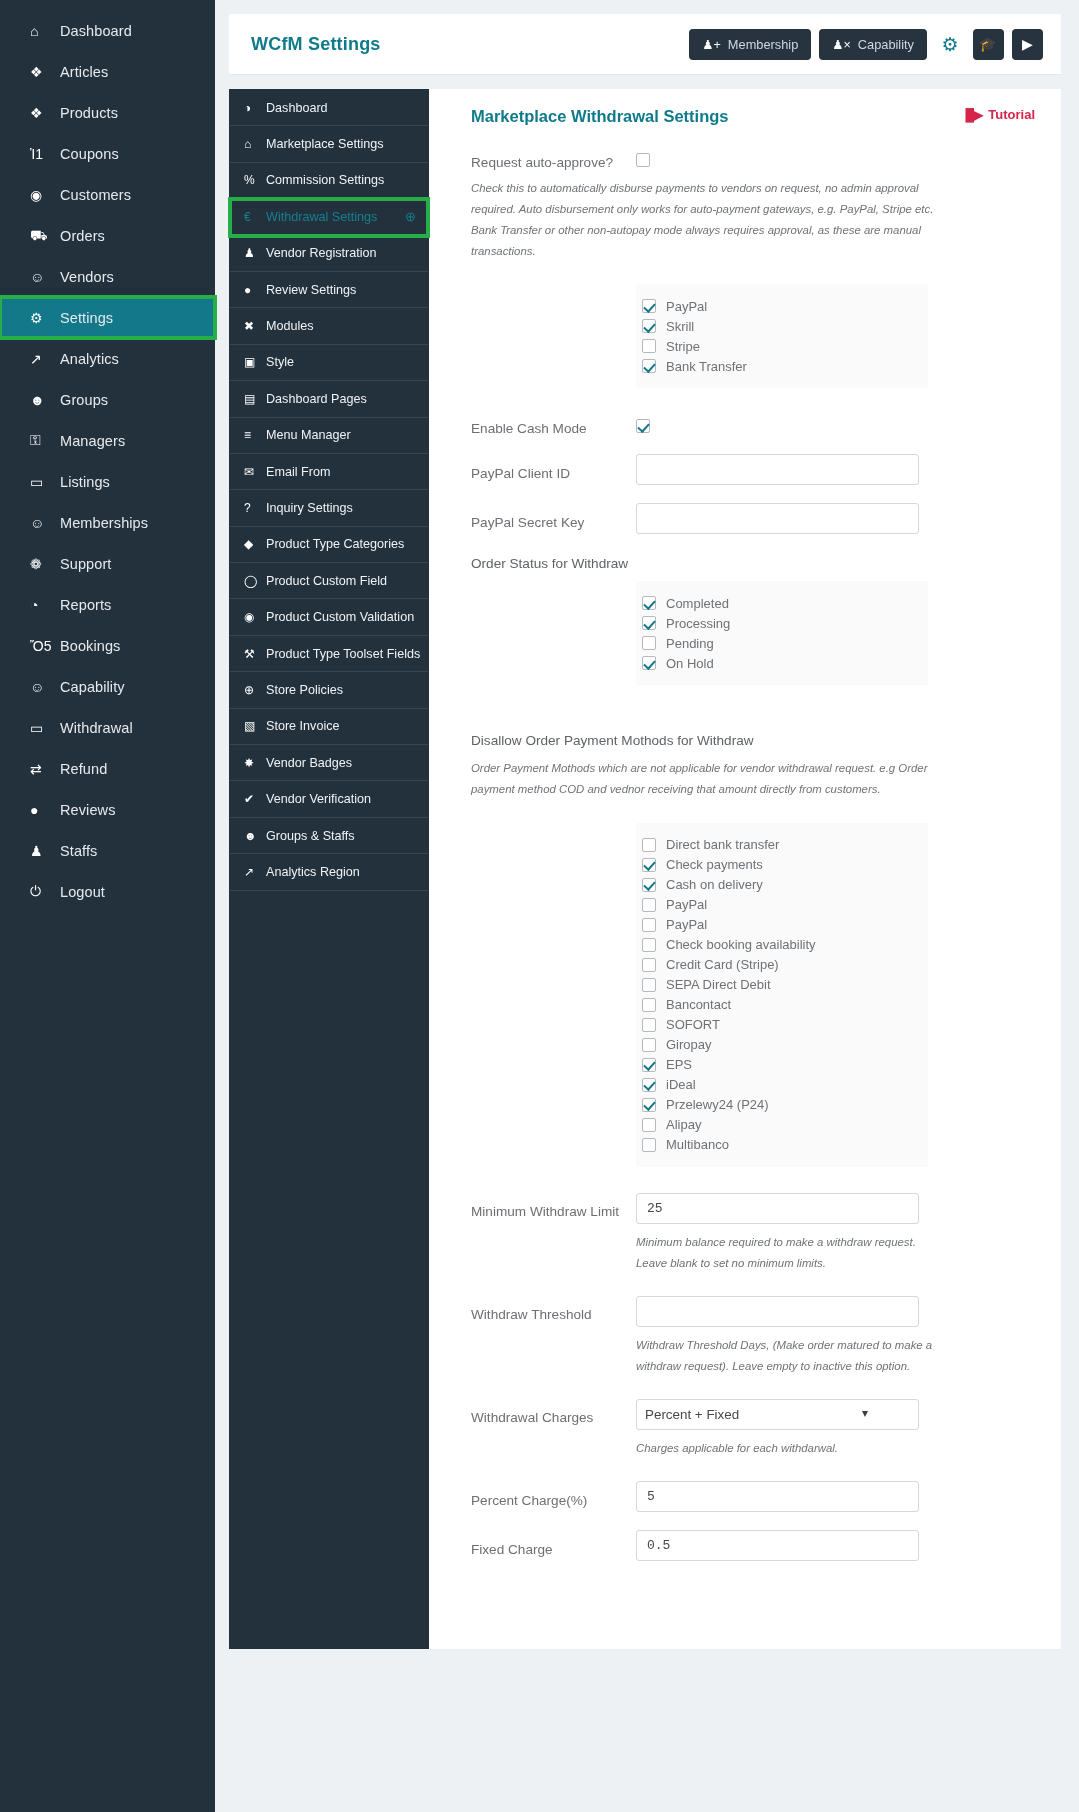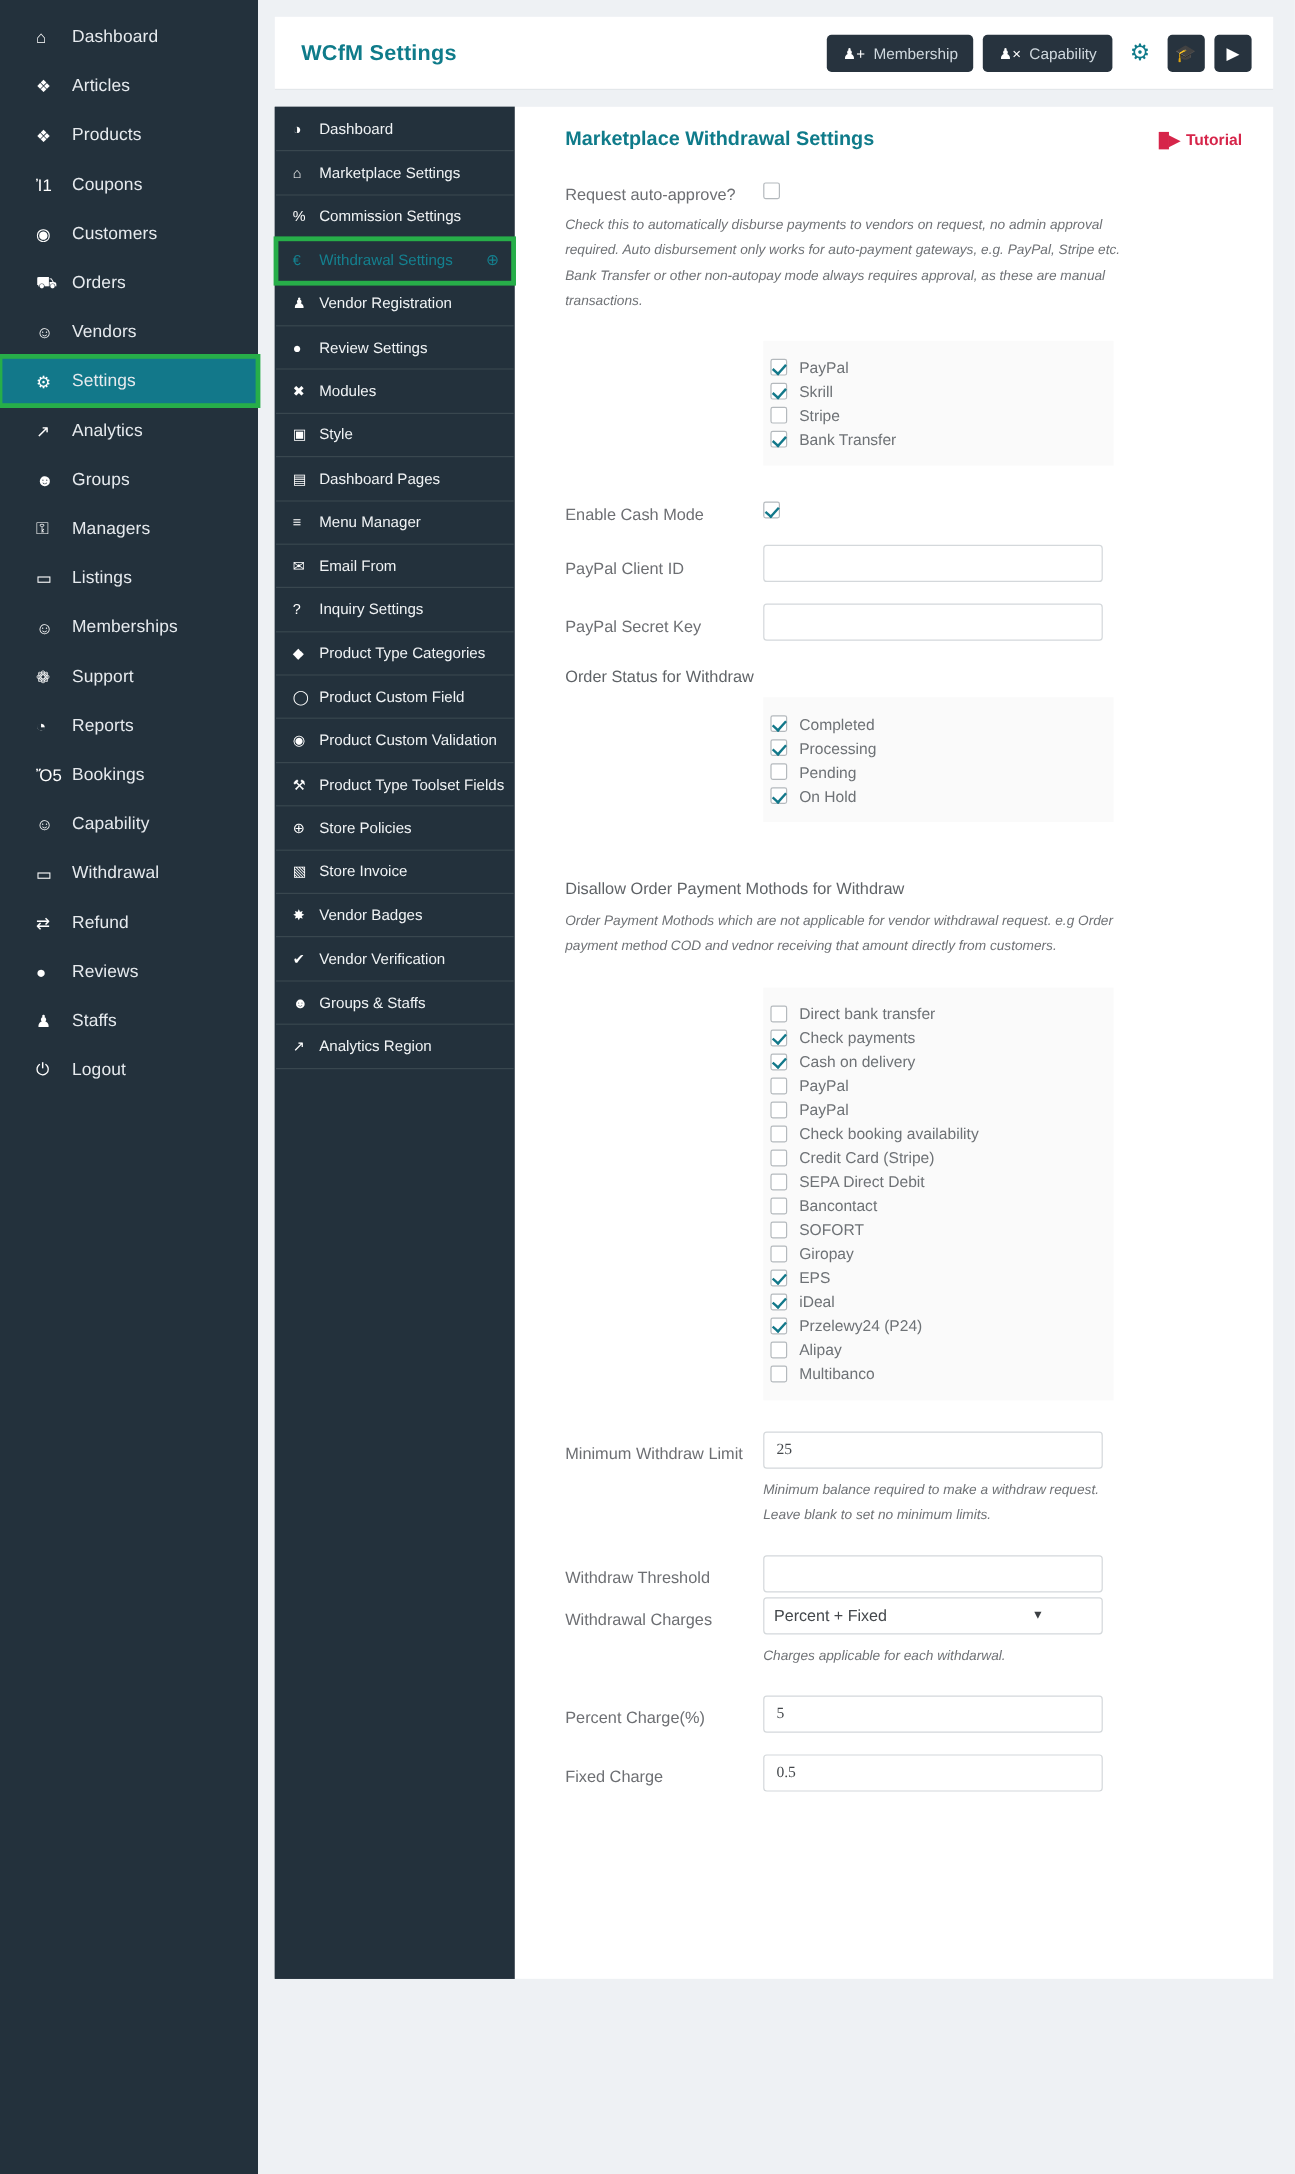--- a/index.html
+++ b/index.html
@@ -114,21 +114,21 @@
   }
 
   
   .content {
     flex: 1;
     background: #ffffff;
     padding: 18px 26px 40px 42px;
     min-height: 1560px;
   }
   .content-head {
-    display:flex; align-items: center;
+    display:flex; align-items: flex-start;
     margin-bottom: 22px;
   }
   .content-title {
     color: #0f7b8a;
     font-size: 16.5px;
     font-weight: bold;
   }
   .tutorial {
     margin-left: auto;
     color: #d6254a;
@@ -200,21 +200,21 @@
   }
   .cbrow label { color: #6e7276; font-size: 13px; cursor:pointer; }
 
   .inp {
     width: 283px; height: 31px;
     border: 1px solid #d4d8db;
     border-radius: 3px;
     padding: 0 10px;
     font-size: 13px;
     color: #44484c;
-    font-family: Liberation Serif, serif;
+    font-family: Liberation Mono, monospace;
     background:#fff;
   }
 
   .sel {
     width: 283px; height: 31px;
     border: 1px solid #d4d8db;
     border-radius: 3px;
     padding: 0 8px;
     font-size: 13.4px;
     color: #44484c;
@@ -605,20 +605,21 @@
           </div>
         </div>
         <div class="desc indent">Minimum balance required to make a withdraw request. Leave blank to set no minimum limits.</div>
 
         <div class="row">
           <div class="lbl">Withdraw Threshold</div>
           <div class="ctl">
             <input type="text" class="inp" value="" style="">
           </div>
         </div>
+        <div class="desc indent">Withdraw Threshold Days, (Make order matured to make a withdraw request). Leave empty to inactive this option.</div>
 
         <div class="row">
           <div class="lbl">Withdrawal Charges</div>
           <div class="ctl">
             <div class="selwrap">
               <select class="sel" id="wcsel"><option value="No Charge">No Charge</option><option value="Percent">Percent</option><option value="Fixed">Fixed</option><option value="Percent + Fixed" selected="">Percent + Fixed</option></select>
             </div>
           </div>
         </div>
         <div class="desc indent">Charges applicable for each withdarwal.</div>

